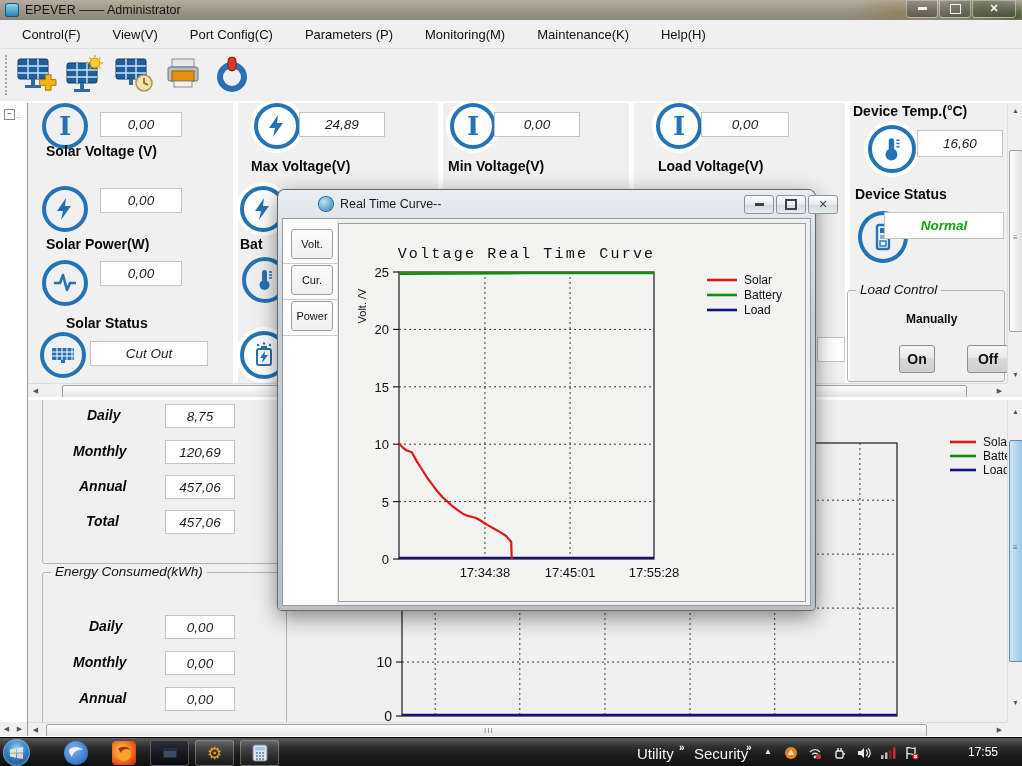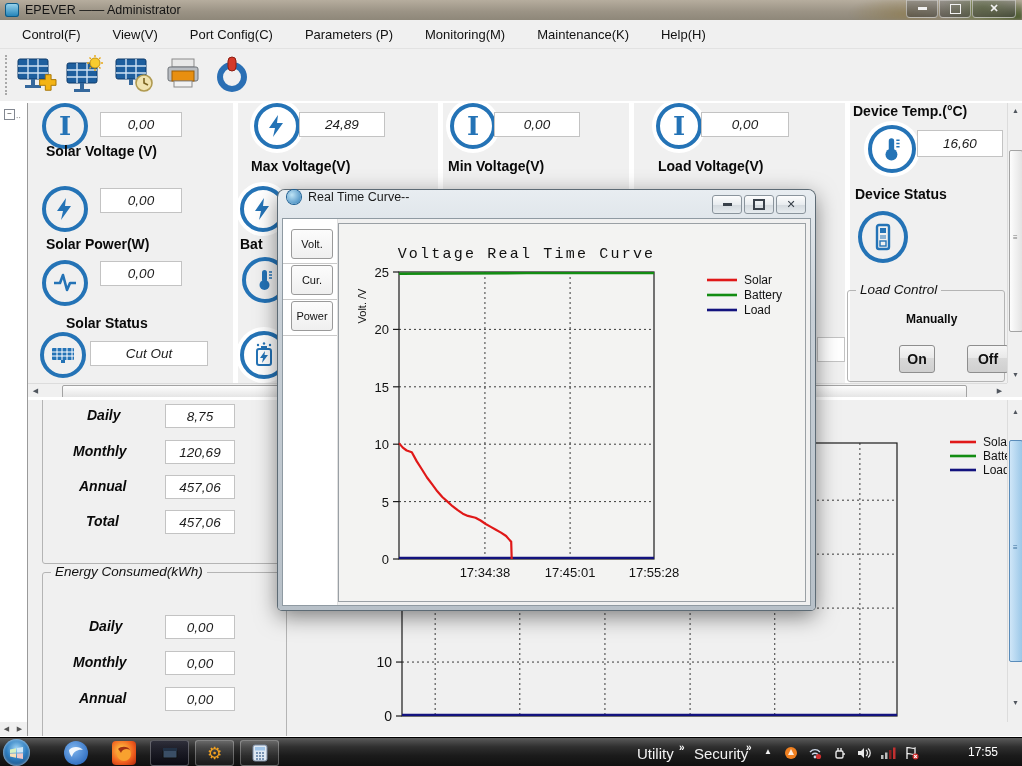--- a/index.html
+++ b/index.html
@@ -62,21 +62,21 @@
   .hthumb{position:absolute;top:1px;height:12px;background:linear-gradient(#fdfdfd,#e3e3e3);
     border:1px solid #a3a3a3;border-radius:2px;}
   .vthumb{position:absolute;left:1px;width:12px;background:linear-gradient(90deg,#fdfdfd,#e3e3e3);
     border:1px solid #a3a3a3;border-radius:2px;}
   .vthumb.blue{background:linear-gradient(90deg,#cfe6f8,#9cc8e8);border-color:#5a8cba;}
   .grip3{position:absolute;color:#7a7a7a;font-size:8px;letter-spacing:1px;}
   
   #dialog{position:absolute;left:278px;top:190px;width:537px;height:420px;z-index:50;
     border-radius:7px 7px 4px 4px;background:linear-gradient(#e8edf1,#c7cfd6 30%,#b7c0c8);
     box-shadow:0 0 0 1px #5d6b75,0 6px 22px rgba(0,0,0,.5);}
-  #dlg-titlebar{position:absolute;left:0;top:0;width:100%;height:28px;display:flex;align-items:flex-start;}
+  #dlg-titlebar{position:absolute;left:0;top:0;width:100%;height:28px;display:flex;align-items:center;padding-left:32px;}
   #dlg-icon{width:14px;height:14px;margin-left:9px;border-radius:7px;
     background:radial-gradient(circle at 35% 35%,#bfe4f5,#2e7cb8);box-shadow:0 0 0 1px #1b5e92;}
   #dlg-title{margin-left:7px;font-size:12.5px;color:#1a1a1a;}
   .dlgbtns{position:absolute;right:9px;top:5px;display:flex;}
   .dlgbtn{width:28px;height:17px;margin-left:2px;border:1px solid #8a949c;border-radius:3px;
     background:linear-gradient(#fdfdfd,#e8ecef 50%,#d3d9de 51%,#e6ebee);
     display:flex;align-items:center;justify-content:center;}
   .dlgbtn .bar{width:9px;height:3px;background:#39414a;}
   .dlgbtn .box{width:8px;height:7px;border:2px solid #39414a;}
   .dlgbtn .xx{font-size:11px;font-weight:bold;color:#39414a;line-height:1;font-family:"DejaVu Sans",sans-serif;}
@@ -289,20 +289,21 @@
 
       <div class="lbl" style="left:827px;top:83px">Device Status</div>
       <div class="cicon" style="left:830px;top:108px;width:42px;height:44px">
         <svg width="24" height="28" viewBox="0 0 24 28">
             <rect x="6" y="2" width="12" height="24" rx="2" fill="none" stroke="#2473b6" stroke-width="2.4"></rect>
         <rect x="9" y="5" width="6" height="5" fill="#2473b6"></rect>
             <path d="M9 13 h6 M9 15 h6" stroke="#2473b6" stroke-width="1.2"></path>
         <rect x="9" y="18" width="6" height="5" fill="none" stroke="#2473b6" stroke-width="1.4"></rect>
           </svg>
       </div>
+      <div class="field" style="left:856px;top:109px;width:118px;height:25px;color:#15a015;font-weight:bold">Normal</div>
 
       <div class="groupbox" style="left:819px;top:187px;width:156px;height:90px">
         <span class="grouplabel">Load Control</span>
         <div class="lbl" style="left:58px;top:21px;font-size:12px">Manually</div>
         <div class="btn7" style="left:51px;top:54px;width:34px;height:26px">On</div>
         <div class="btn7" style="left:119px;top:54px;width:40px;height:26px">Off</div>
       </div>
 
       <div class="hscroll" style="left:0;top:280px;width:979px">
         <div class="sarrow" style="left:0;top:0">◀</div>
@@ -366,20 +367,27 @@
           <line x1="660" y1="50" x2="686" y2="50" stroke="#12127e" stroke-width="2.6"></line>
           <text x="693" y="54" font-size="12" font-family="&quot;Liberation Sans&quot;,sans-serif" fill="#111">Load</text>
         </svg>
 
       <div class="vscroll" style="left:979px;top:0;height:322px">
         <div class="sarrow" style="left:0;top:5px">▲</div>
         <div class="vthumb blue" style="top:40px;height:220px">
             <span class="grip3" style="left:3px;top:102px;color:#3a6d9a">≡</span>
           </div>
         <div class="sarrow" style="left:0;top:296px">▼</div>
+      </div>
+      <div class="hscroll" style="left:0;top:322px;width:979px">
+        <div class="sarrow" style="left:0;top:0">◀</div>
+        <div class="hthumb" style="left:18px;width:879px">
+            <span class="grip3" style="left:437px;top:1px">ΙΙΙ</span>
+          </div>
+        <div class="sarrow" style="left:964px;top:0">▶</div>
       </div>
     </div>
   </div>
 
   <div id="dialog">
     <div id="dlg-titlebar">
       <div id="dlg-icon"></div>
       <span id="dlg-title">Real Time Curve--</span>
       <div class="dlgbtns">
         <div class="dlgbtn">

